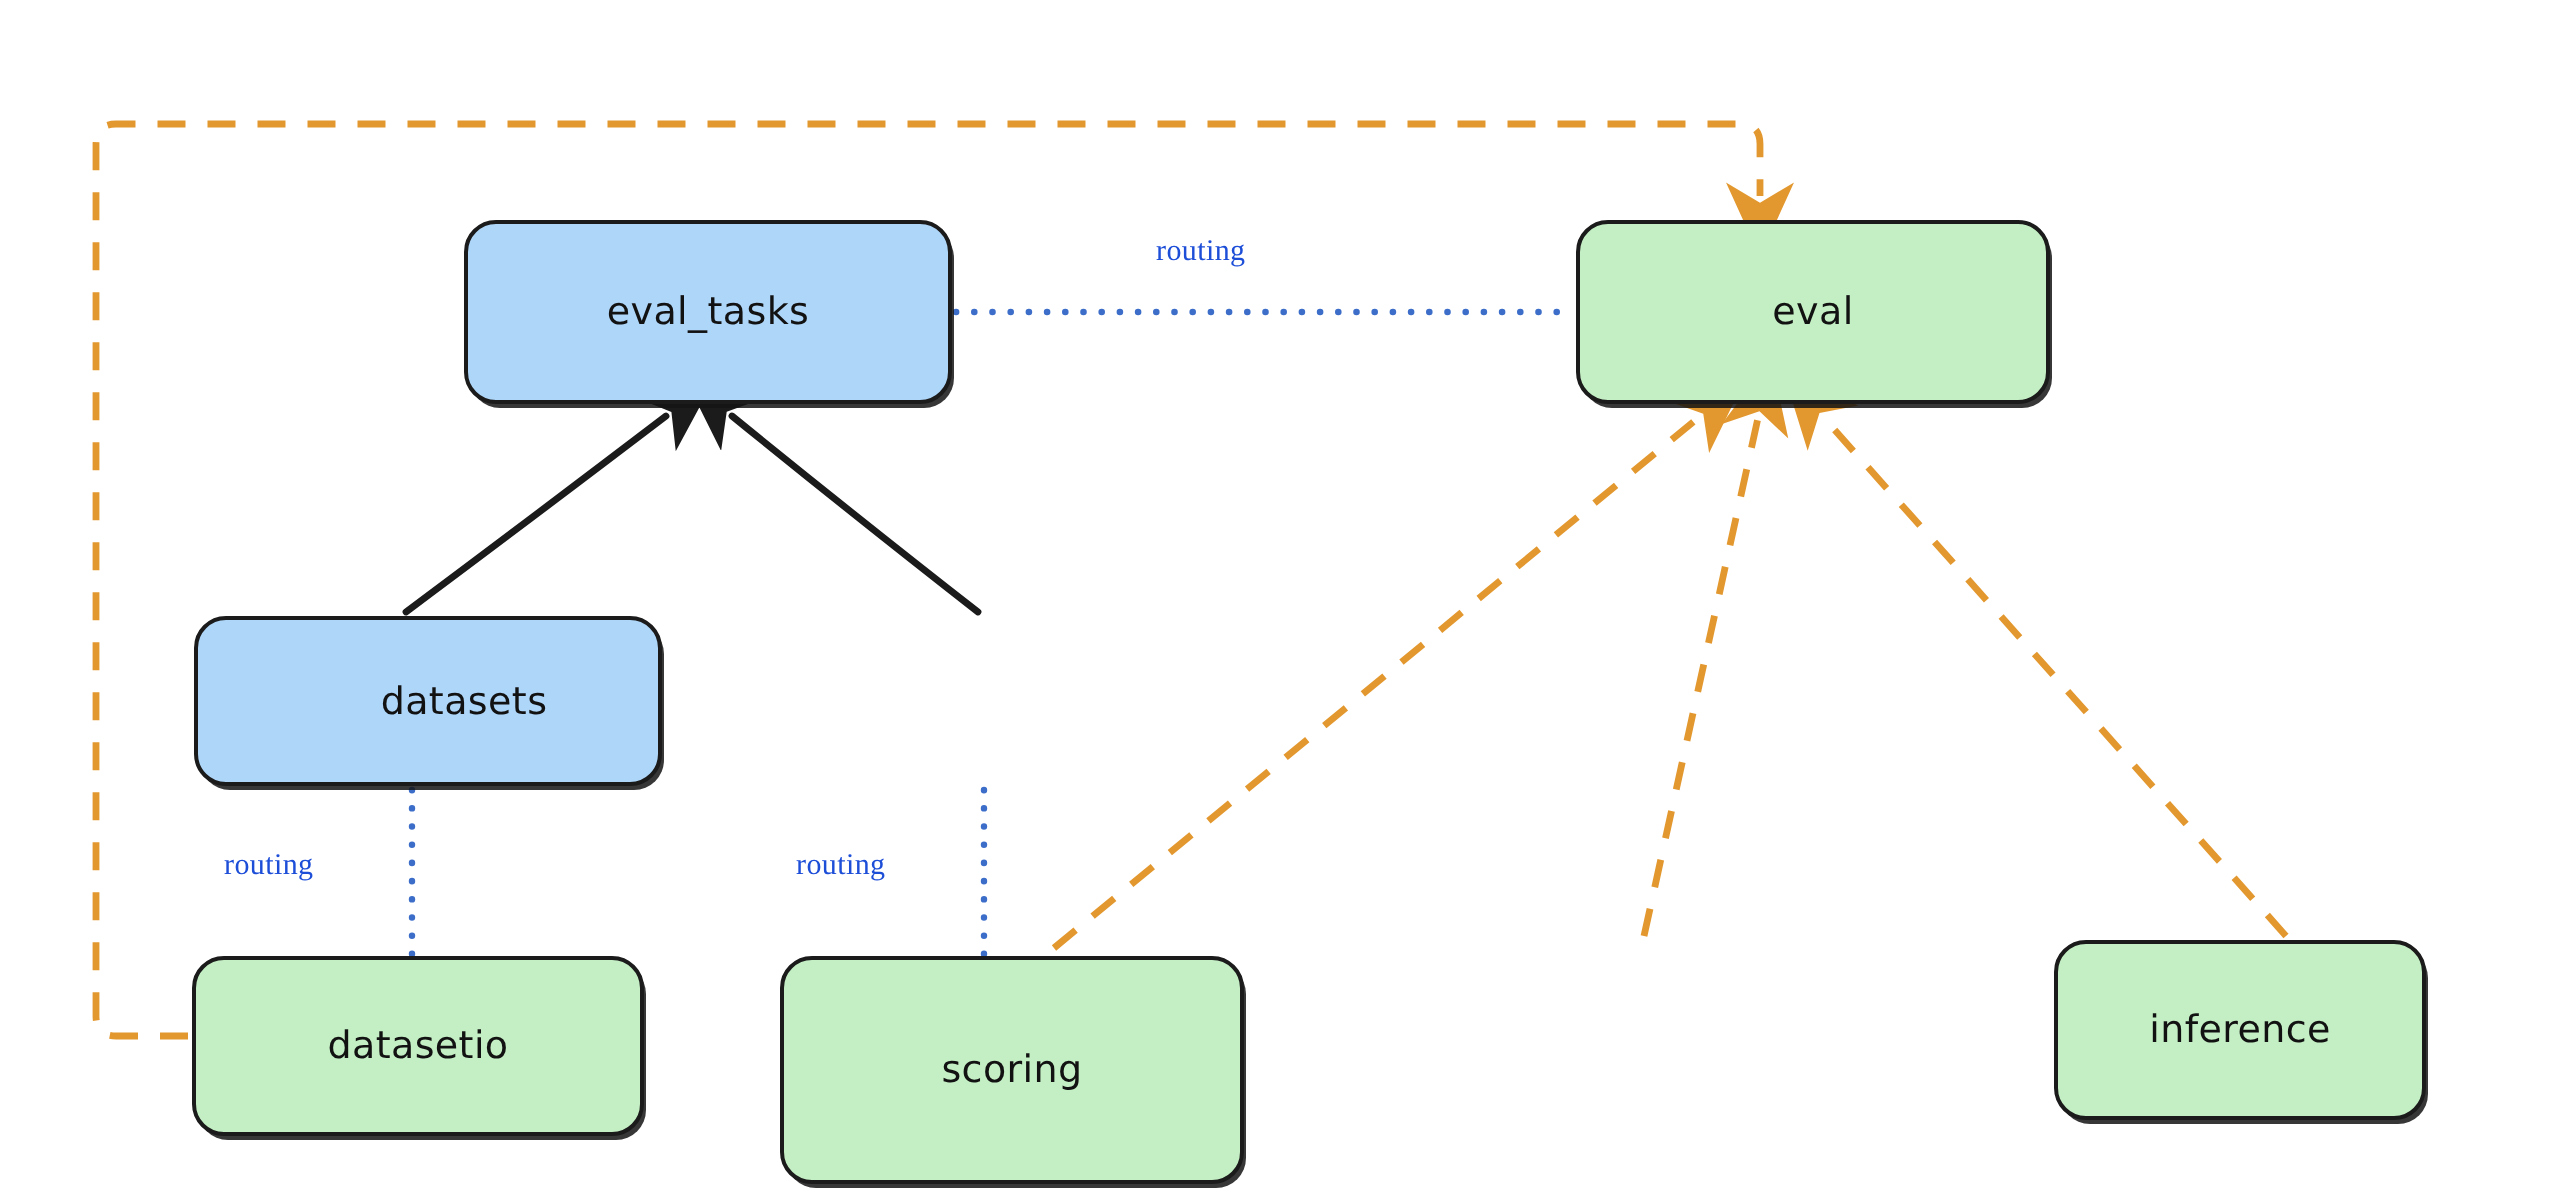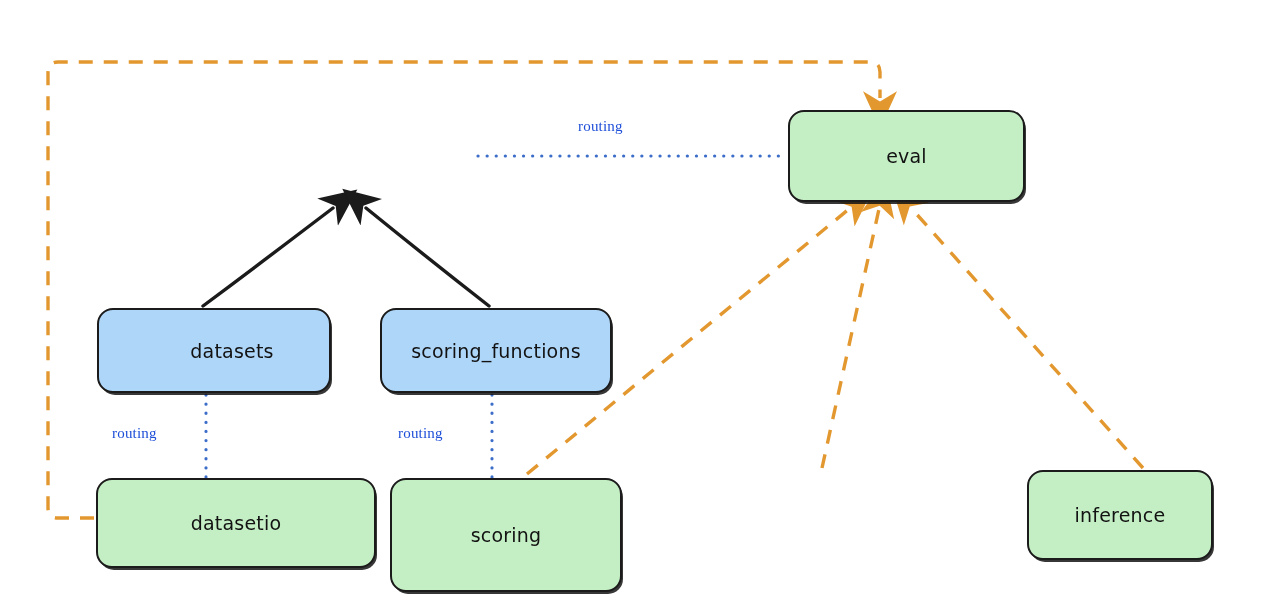--- a/index.html
+++ b/index.html
@@ -83,34 +83,34 @@
 
     <path d="M94,518 L58,518 Q48,518 48,508 L48,72 Q48,62 58,62 L870,62 Q880,62 880,72 L880,98" fill="none" stroke="#e3982f" stroke-width="3.4" stroke-linecap="butt" stroke-dasharray="14 11" marker-end="url(#arrow-orange)"></path>
 
     <path d="M527,474 L849,209" fill="none" stroke="#e3982f" stroke-width="3.4" stroke-linecap="butt" stroke-dasharray="14 11" marker-end="url(#arrow-orange)"></path>
 
     <path d="M822,468 L879,209" fill="none" stroke="#e3982f" stroke-width="3.4" stroke-linecap="butt" stroke-dasharray="14 11" marker-end="url(#arrow-orange)"></path>
 
     <path d="M1143,468 L912,209" fill="none" stroke="#e3982f" stroke-width="3.4" stroke-linecap="butt" stroke-dasharray="14 11" marker-end="url(#arrow-orange)"></path>
   </svg>
 
+  <div class="node node-blue" style="left:232px; top:110px; width:244px; height:92px;">
+    <span class="node-label">eval_tasks</span>
+  </div>
 
   <div class="node node-green" style="left:788px; top:110px; width:237px; height:92px;">
     <span class="node-label">eval</span>
   </div>
 
   <div class="node node-blue" style="left:97px; top:308px; width:234px; height:85px;padding-left:36px;">
     <span class="node-label">datasets</span>
   </div>
 
-  <div class="node node-blue" style="left:380px; top:308px; width:232px; height:85px;">
-    <span class="node-label">scoring_functions</span>
-  </div>
 
-  <div class="node node-green" style="left:96px; top:478px; width:280px; height:90px;">
+  <div class="node node-green" style="left:96px; top:478px; width:226px; height:90px;">
     <span class="node-label">datasetio</span>
   </div>
 
   <div class="node node-green" style="left:390px; top:478px; width:232px; height:114px;">
     <span class="node-label">scoring</span>
   </div>
 
 
   <div class="node node-green" style="left:1027px; top:470px; width:186px; height:90px;">
     <span class="node-label">inference</span>

